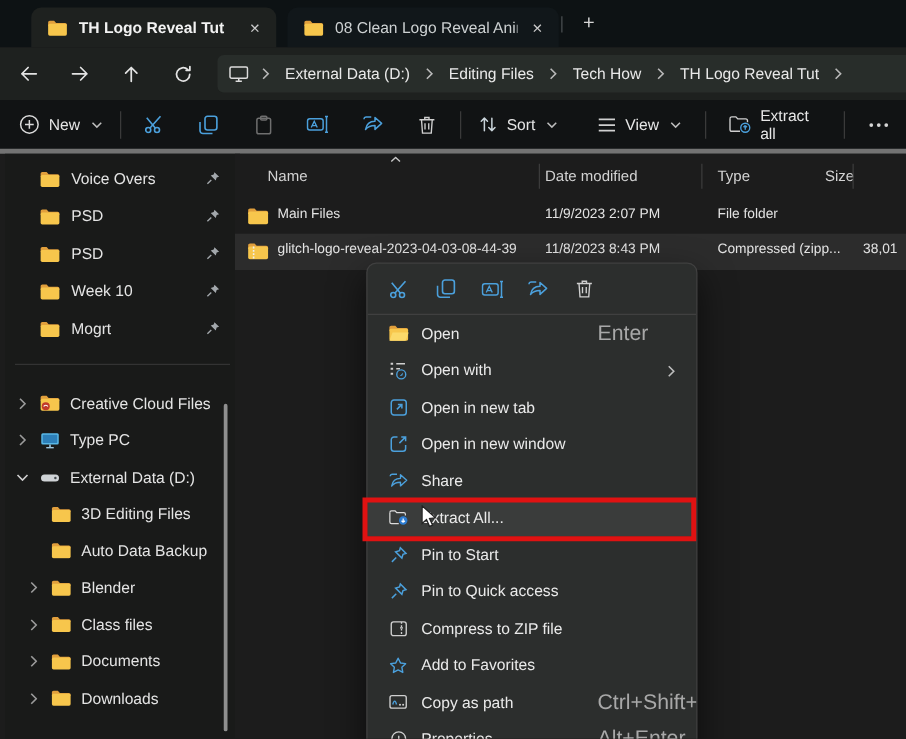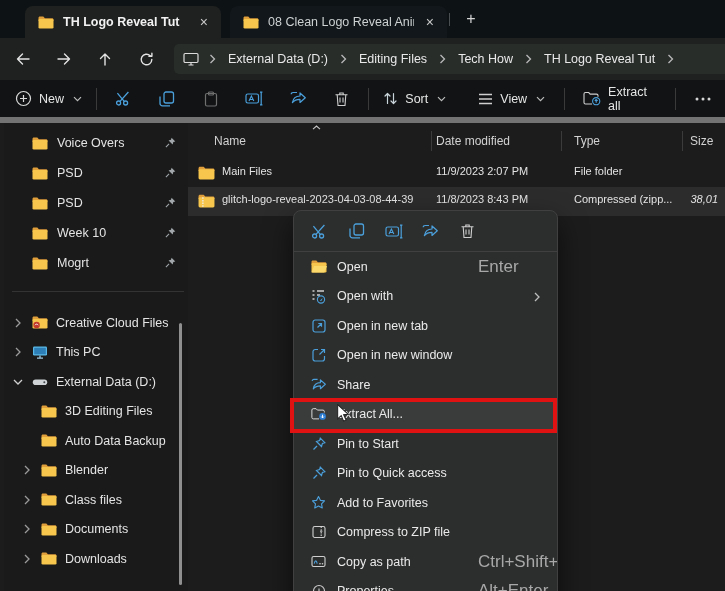--- a/index.html
+++ b/index.html
@@ -20,21 +20,21 @@
   .newtab-btn { position:absolute; left:458px; top:7px; width:26px; height:24px; display:flex; align-items:center; justify-content:center; font-size:16px; color:#d6d6d6; }
 
   
   .navrow { position:absolute; left:0; top:38px; width:725px; height:42px; background:#1e211f; display:flex; align-items:center; }
   .navbtn { width:36px; height:30px; display:flex; align-items:center; justify-content:center; margin-left:5px; border-radius:4px; }
   .addressbar { margin-left:10px; flex:1; height:30px; background:#282d2a; border-radius:5px 0 0 5px; display:flex; align-items:center; padding:0 9px; gap:10px; font-size:12.5px; color:#e9e9e9; overflow:hidden; white-space:nowrap; }
   .crumb { padding:2px 2px; }
   .crumb-chev { display:flex; }
 
   
-  .toolbar { position:absolute; left:0; top:80px; width:725px; height:43px; background:#111314; display:flex; align-items:center; border-bottom:6px solid #737373; }
+  .toolbar { position:absolute; left:0; top:80px; width:725px; height:43px; background:#111314; display:flex; align-items:center; border-bottom:4px solid #737373; }
   .tbtn { display:flex; align-items:center; gap:7px; height:34px; padding:0 9px; font-size:12.5px; color:#e6e6e6; border-radius:4px; }
   .ibtn { width:45px; height:34px; display:flex; align-items:center; justify-content:center; border-radius:4px; }
   .tdiv { width:1px; height:22px; background:#3a3a3a; margin:0 5px; }
   .chev-small { display:flex; margin-left:2px; }
 
   
   .sidebar { position:absolute; left:4px; top:123px; width:188px; height:468px; background:#191a19; padding-top:5px; }
   .side-item { height:30px; display:flex; align-items:center; gap:9px; padding-left:28px; font-size:12.5px; color:#e4e4e4; position:relative; }
   .side-item .pin { position:absolute; right:16px; top:9px; }
   .side-divider { height:1px; background:#333333; margin:13px 8px 16px 8px; }
@@ -49,21 +49,21 @@
   .filearea { position:absolute; left:188px; top:123px; width:537px; height:468px; background:#1c1c1c; }
   .fl-header { position:absolute; left:0; top:5px; right:0; height:26px; font-size:12px; color:#d2d2d2; }
   .fl-header .hcell { position:absolute; top:6px; }
   .hdiv { position:absolute; top:3px; width:1px; height:20px; background:#3b3b3b; }
   .sort-caret { position:absolute; left:124px; top:-3px; }
   .fl-row { position:absolute; left:0; right:0; height:28px; font-size:11px; color:#e3e3e3; }
   .fl-row .cell { position:absolute; top:6px; white-space:nowrap; }
   .fl-row .icon { position:absolute; left:10px; top:7px; }
   .fl-row.selected { background:#2c2c2c; }
   .c-name { left:34px; } .c-date { left:248px; } .c-type { left:386px; }
-  .c-size { left:470px; width:60px; text-align:right;font-style:italic; }
+  .c-size { left:470px; width:60px; text-align:right; }
 
   
   .ctx { position:absolute; left:293px; top:210px; width:265px; height:404px; background:#2c2e2d; border:1px solid #404040; border-radius:8px; box-shadow:0 12px 28px rgba(0,0,0,.6); z-index:40; overflow:hidden; }
   .ctx-iconrow { height:40px; display:flex; align-items:center; padding-left:7px; }
   .cibtn { width:37px; height:30px; display:flex; align-items:center; justify-content:center; border-radius:4px; }
   .ctx-sep { height:1px; background:#404040; }
   .ctx-item { height:29.5px; display:flex; align-items:center; gap:10px; padding-left:16px; font-size:12.5px; color:#eaeaea; position:relative; }
   .ctx-item .mi { width:17px; display:flex; justify-content:center; }
   .ctx-item .sc { position:absolute; left:184px; font-size:17px; color:#a8a8a8; }
   .ctx-item .sub { position:absolute; left:240px; top:10px; }
@@ -364,21 +364,21 @@
           <path d="M1 1l4 4-4 4"></path>
         </svg>
       </span>
     <span>
         <svg width="16" height="14" viewBox="0 0 16 14">
           <rect x="1" y="1.5" width="14" height="9" rx="1.2" fill="#58b7e6"></rect>
           <rect x="2.2" y="2.7" width="11.6" height="6.6" rx="0.6" fill="#2d7fb8"></rect>
           <path d="M8 10.5v2.4M5 13.2h6" stroke="#9ec7de" stroke-width="1.3" fill="none"></path>
         </svg>
       </span>
-    <span>This PC</span>
+    <span>Type PC</span>
   </div>
   <div class="tree-item ti-l0">
     <span class="chev">
         <svg width="10" height="6" viewBox="0 0 10 6" fill="none" stroke="#d0d0d0" stroke-width="1.3">
           <path d="M1 1l4 4 4-4"></path>
         </svg>
       </span>
     <span>
         <svg width="16" height="12" viewBox="0 0 16 12">
           <rect x="0.8" y="3.5" width="14.4" height="5.6" rx="2.8" fill="#cfd3d6"></rect>
@@ -467,21 +467,21 @@
 <div class="filearea">
   <div class="fl-header">
     <span class="sort-caret">
         <svg width="9" height="5" viewBox="0 0 9 5" fill="none" stroke="#c7c7c7" stroke-width="1.1">
           <path d="M1 4.2 4.5 1 8 4.2"></path>
         </svg>
       </span>
     <span class="hcell" style="left:26px">Name</span>
     <span class="hcell" style="left:248px">Date modified</span>
     <span class="hcell" style="left:386px">Type</span>
-    <span class="hcell" style="left:502px">Size</span>
+    <span class="hcell" style="left:472px">Size</span>
     <span class="hdiv" style="left:243px"></span>
     <span class="hdiv" style="left:373px"></span>
     <span class="hdiv" style="left:494px"></span>
   </div>
   <div class="fl-row" style="top:36px">
     <span class="icon">
         <svg width="17" height="14" viewBox="0 0 16 13">
           <path d="M0.5 2c0-.8.6-1.4 1.4-1.4h3.4l1.6 1.7h7.2c.8 0 1.4.6 1.4 1.4v.9H.5V2z" fill="#e19f3c"></path>
           <rect x="0.5" y="3" width="15" height="9.5" rx="1.3" fill="#f7c64c"></rect>
         </svg>
@@ -619,35 +619,35 @@
       <span class="mi">
           <svg width="14" height="14" viewBox="0 0 14 14" fill="none" stroke="#4ba0dc" stroke-width="1.2">
             <path d="M8.3 1.2 12.8 5.7 10.4 6.4 9.5 9.5 4.5 4.5 7.6 3.6z"></path>
             <path d="M5 9 1.5 12.5"></path>
           </svg>
         </span>
       <span>Pin to Quick access</span>
     </div>
     <div class="ctx-item">
       <span class="mi">
-          <svg width="15" height="15" viewBox="0 0 16 15" fill="none" stroke="#4ba0dc" stroke-width="1.2" stroke-linejoin="round">
-            <path d="M8 1.2 10 5.2l4.4.6-3.2 3.1.8 4.4L8 11.2 4 13.3l.8-4.4L1.6 5.8 6 5.2z"></path>
-          </svg>
-        </span>
-      <span>Add to Favorites</span>
-    </div>
-    <div class="ctx-item">
-      <span class="mi">
           <svg width="14" height="14" viewBox="0 0 14 14" fill="none" stroke="#cfcfcf" stroke-width="1.1">
             <rect x="1" y="1.5" width="12" height="11" rx="1.8"></rect>
             <path d="M9.2 1.5v11" stroke-dasharray="1.5 1.2"></path>
             <path d="M8 6.2h2.4" stroke-width="1"></path>
           </svg>
         </span>
       <span>Compress to ZIP file</span>
+    </div>
+    <div class="ctx-item">
+      <span class="mi">
+          <svg width="15" height="15" viewBox="0 0 16 15" fill="none" stroke="#4ba0dc" stroke-width="1.2" stroke-linejoin="round">
+            <path d="M8 1.2 10 5.2l4.4.6-3.2 3.1.8 4.4L8 11.2 4 13.3l.8-4.4L1.6 5.8 6 5.2z"></path>
+          </svg>
+        </span>
+      <span>Add to Favorites</span>
     </div>
     <div class="ctx-item">
       <span class="mi">
           <svg width="15" height="13" viewBox="0 0 15 13" fill="none">
             <rect x="1" y="1.5" width="13" height="10" rx="1.6" stroke="#cfcfcf" stroke-width="1.1"></rect>
             <path d="M3.2 8.6c.9-3.6 2.2-3.6 3 0" stroke="#4ba0dc" stroke-width="1.1"></path>
             <circle cx="9" cy="8.8" r=".8" fill="#cfcfcf"></circle>
             <circle cx="11.5" cy="8.8" r=".8" fill="#cfcfcf"></circle>
           </svg>
         </span>

